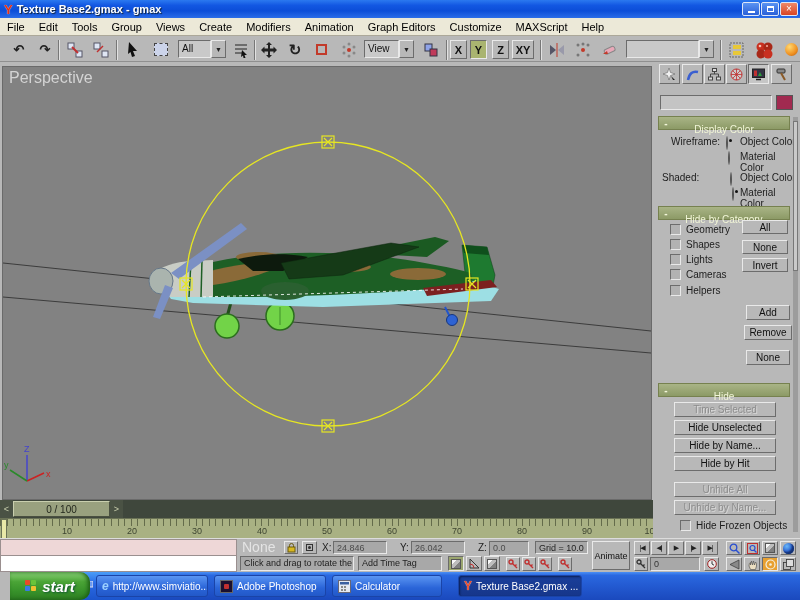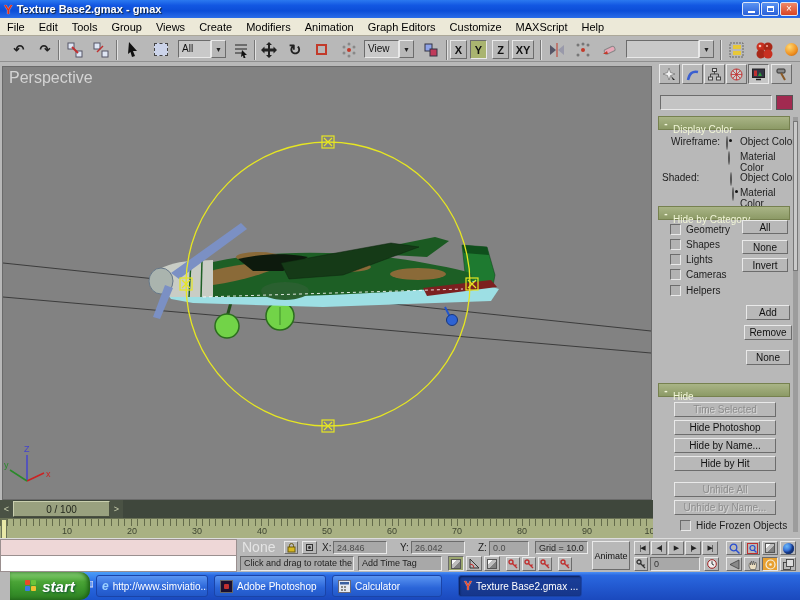--- a/index.html
+++ b/index.html
@@ -49,21 +49,21 @@
   .viewport { left:2px; top:66px; width:650px; height:434px; background:#828282; border:1px solid #6a6a6a; overflow:hidden; }
   .vplabel { left:6px; top:2px; color:#d4d4d4; font-size:16px; }
 
   
   .panel { left:654px; top:62px; width:146px; height:476px; background:#b8b8b8; }
   .tabbtn { width:21px; height:20px; }
   .tabbtn.active { border-color:#6c6c6c #e9e9e9 #e9e9e9 #6c6c6c; background:#c6c6c6; }
   .rollhead { left:4px; width:132px; height:14px; background:linear-gradient(180deg,#a9b486,#8c9a66);
     border:1px solid #76814f; color:#f2f6d8; font-size:10px; display:flex; align-items:center; }
   .rollhead .minus { width:14px; text-align:center; font-weight:bold; }
-  .rollhead .rtitle { flex:1; margin-right:14px;margin-top:12px; }
+  .rollhead .rtitle { flex:1; text-align:center; margin-right:14px;margin-top:12px; }
   .plabel { font-size:10px; color:#1c1c1c; }
   .radio { width:9px; height:9px; border-radius:50%; background:#cfcfcf; border:1px solid #555;
     box-shadow:inset 1px 1px 1px #777; position:relative; }
   .radio.sel::after { content:""; position:absolute; left:2px; top:2px; width:3px; height:3px; border-radius:50%; background:#111; }
   .check { width:11px; height:11px; background:#b2b2b2; border:1px solid; border-color:#6c6c6c #e9e9e9 #e9e9e9 #6c6c6c; }
   .panelbtn { font-size:10px; }
   .listbox { border:2px solid #f4f4f4; background:#b4b4b4; font-size:10px; color:#111; padding:2px 3px; line-height:12px; }
   .scrollbar { right:2px; top:55px; width:5px; height:415px; background:#9c9c9c; }
   .scrollthumb { width:5px; height:150px; background:#c9c9c9; border:1px solid #777; }
 
@@ -427,21 +427,21 @@
     <div class="abs btn raised panelbtn" style="left:92px;top:243px;width:44px;height:15px">Add</div>
     <div class="abs btn raised panelbtn" style="left:90px;top:263px;width:48px;height:15px">Remove</div>
     <div class="abs btn raised panelbtn" style="left:92px;top:288px;width:44px;height:15px">None</div>
 
     
     <div class="abs rollhead" style="top:321px">
       <span class="minus">-</span>
       <span class="rtitle">Hide</span>
     </div>
     <div class="abs btn raised panelbtn disabled" style="left:20px;top:340px;width:102px;height:15px">Time Selected</div>
-    <div class="abs btn raised panelbtn" style="left:20px;top:358px;width:102px;height:15px">Hide Photoshop</div>
+    <div class="abs btn raised panelbtn" style="left:20px;top:358px;width:102px;height:15px">Hide Unselected</div>
     <div class="abs btn raised panelbtn" style="left:20px;top:376px;width:102px;height:15px">Hide by Name...</div>
     <div class="abs btn raised panelbtn" style="left:20px;top:394px;width:102px;height:15px">Hide by Hit</div>
     <div class="abs btn raised panelbtn disabled" style="left:20px;top:420px;width:102px;height:15px">Unhide All</div>
     <div class="abs btn raised panelbtn disabled" style="left:20px;top:438px;width:102px;height:15px">Unhide by Name...</div>
     <span class="abs check" style="left:26px;top:458px"></span>
     <span class="abs plabel" style="left:42px;top:458px">Hide Frozen Objects</span>
 
     <div class="abs scrollbar">
       <div class="scrollthumb" style="margin-top:4px"></div>
     </div>

